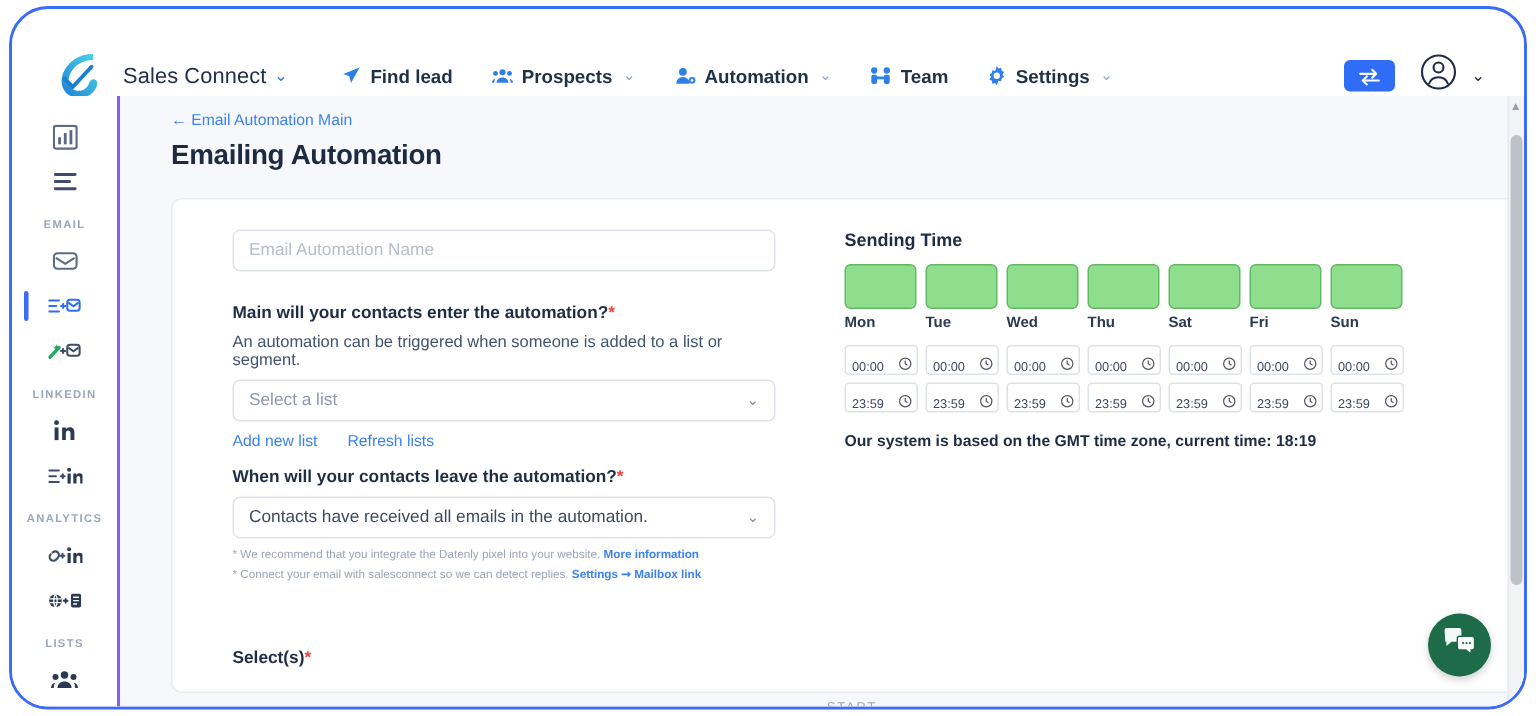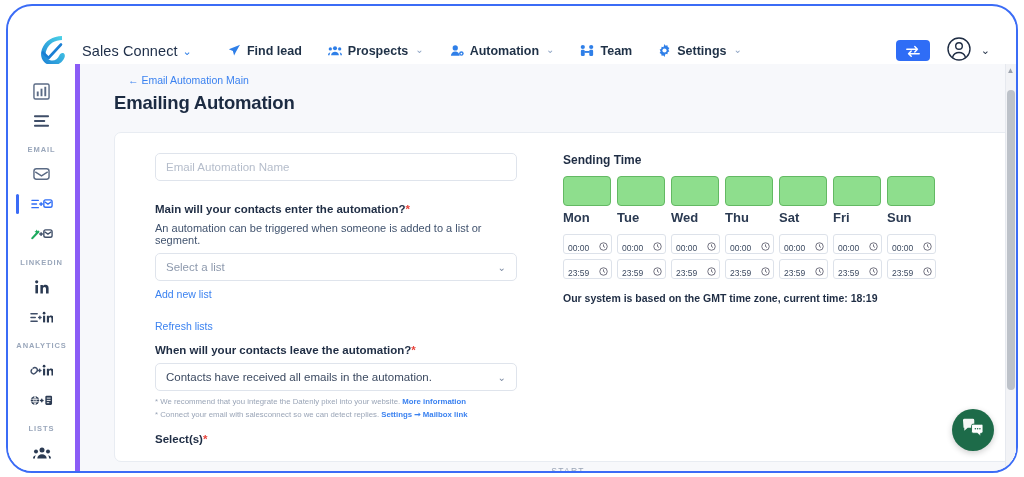--- a/index.html
+++ b/index.html
@@ -43,21 +43,21 @@
   .top-right { margin-left: auto; display:flex; align-items:center; gap: 16px; margin-right: 26px; }
   .swap-btn {
     width: 34px; height: 21px; background: #2f6df6; border-radius: 4px;
     display:flex; align-items:center; justify-content:center; cursor:pointer;
   }
   .avatar-wrap { display:flex; align-items:center; gap:4px; cursor:pointer; }
 
   
   .sidebar {
     position: absolute; left: 0; top: 58px; width: 72px; bottom: 0;
-    background: #ffffff; border-right: 5px solid #8b5cf6;
+    background: #ffffff; border-right: 2px solid #8b5cf6;
     padding-top: 12px; overflow: hidden;
   }
   .side-section {
     font-size: 7.5px; color: #9aa7bb; letter-spacing: .9px;
     text-align: center; margin: 9px 0 5px; font-weight: 700;
   }
   .side-item {
     position: relative; height: 30px; display:flex; align-items:center; justify-content:center;
     cursor: pointer;
   }
@@ -79,21 +79,21 @@
   .scroll-thumb {
     position: absolute; right: 1.5px; top: 26px; width: 8px; height: 300px;
     background: #bdc2c9; border-radius: 4px; cursor: pointer;
   }
   .scroll-up {
     position:absolute; right:1px; top:2px; width:9px; height:9px; cursor:pointer;
     color:#9aa1ab; font-size:8px; text-align:center; line-height:9px;
   }
 
   .breadcrumb {
-    margin: 10px 0 0 48px; font-size: 10.5px; color: #3b82f0; cursor: pointer;
+    margin: 10px 0 0 34px; font-size: 10.5px; color: #3b82f0; cursor: pointer;
     display:inline-block;
   }
   .page-title {
     margin: 4px 0 0 34px; font-size: 18.5px; color: #1c2b42; font-weight: 700;
     letter-spacing: -.2px;
   }
 
   .card {
     position: absolute; left: 34px; top: 68px; width: 906px; height: 330px;
     background: #ffffff; border: 1px solid #e8ecf2; border-radius: 7px;
@@ -115,39 +115,39 @@
     display:flex; align-items:center;
   }
   .tinput.placeholder { color: #b5bdcb; }
   .tselect { justify-content: space-between; cursor: pointer; }
   .tselect .val { color: #3c4a61; }
   .tselect .chev { color: #7b8aa3; font-size: 10px; }
 
   .spacer-22 { height: 22px; }
   .spacer-12 { height: 12px; }
 
-  .linkrow { margin-top: 7px; display: flex; gap: 20px; flex-direction: column; }
+  .linkrow { margin-top: 7px; display: flex; gap: 20px; }
   .linkrow a {
     font-size: 10.5px; color: #3b82f0; text-decoration: none; cursor: pointer;
   }
   .note {
     font-size: 7.8px; color: #9aa5b7; margin-top: 5px; line-height: 1.45;
     white-space: nowrap;
   }
   .note b { color: #3b82f0; font-weight: 700; }
 
   
   .st-title { font-size: 12px; color: #1f2d44; font-weight: 700; margin-bottom: 9px; }
   .days { display: flex; gap: 6px; }
   .day { width: 48px; }
   .day-box {
     height: 30px; background: #8ede8d; border: 1px solid #63b963; border-radius: 4px;
     cursor: pointer;
   }
-  .day-name { font-size: 13px; color: #2b3a52; font-weight: 700; margin-top: 4px; }
+  .day-name { font-size: 10px; color: #2b3a52; font-weight: 700; margin-top: 4px; }
   .times { display: flex; gap: 5px; margin-top: 9px; }
   .time-cell {
     width: 49px; height: 20px; border: 1px solid #dde2ea; border-radius: 3px;
     background: #fff; display: flex; align-items: flex-end; justify-content: space-between;
     padding: 0 3px 0 4px; cursor: pointer;
   }
   .time-cell span { font-size: 8.5px; color: #3c4a61; }
   .gmt {
     margin-top: 13px; font-size: 10.5px; color: #1f2d44; font-weight: 700;
   }

